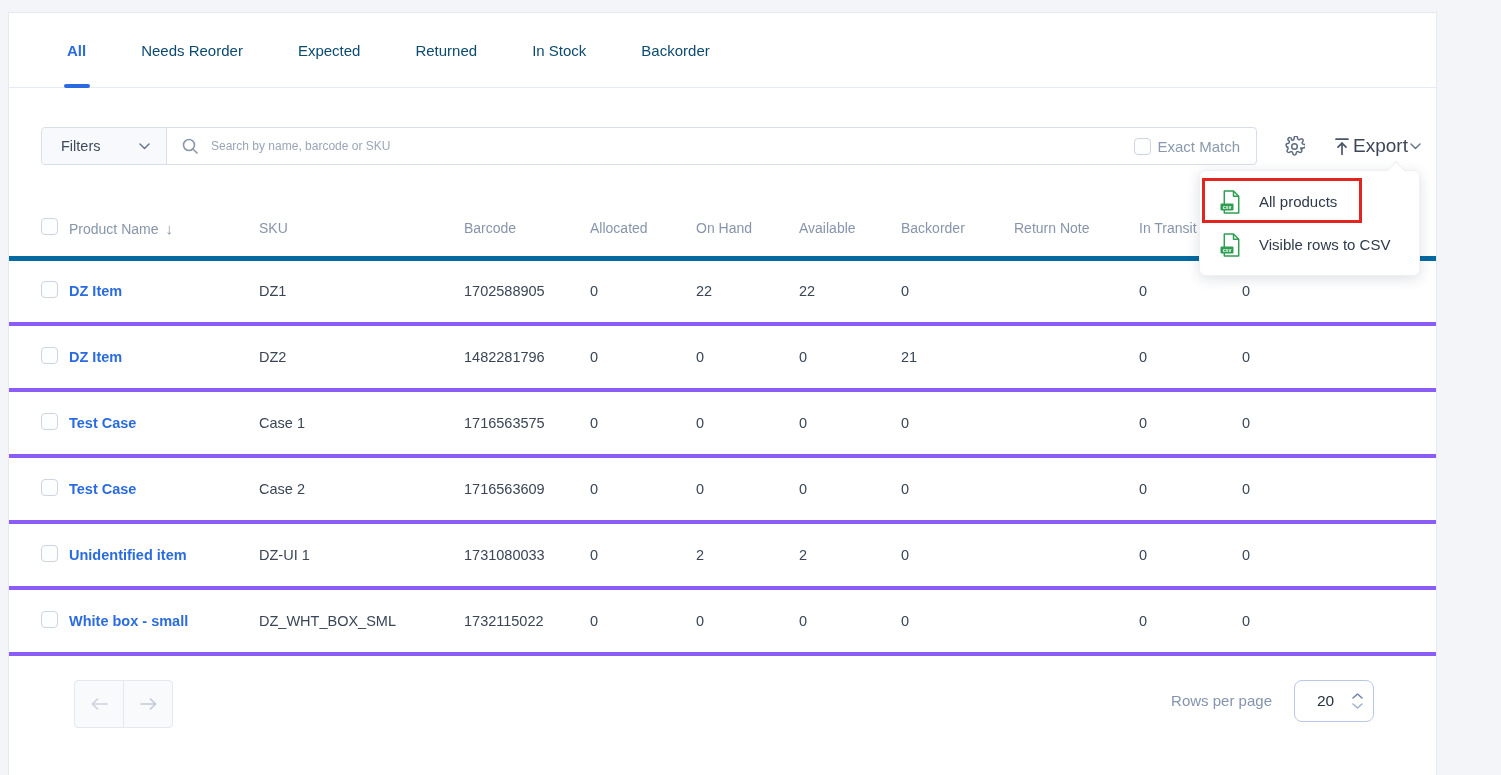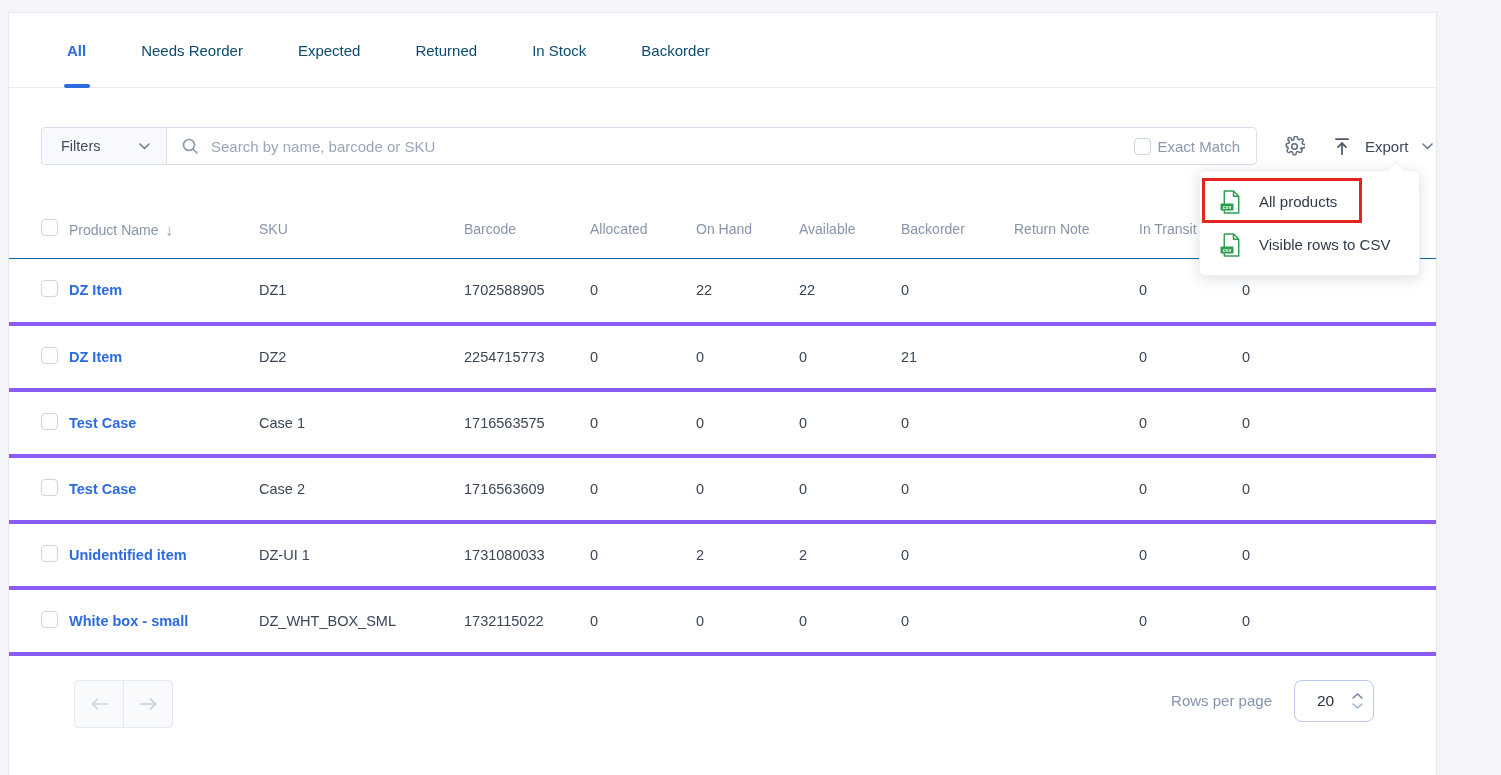--- a/index.html
+++ b/index.html
@@ -80,21 +80,21 @@
   .search-field {
     flex: 1;
     display: flex;
     align-items: center;
     gap: 10px;
     padding: 0 16px 0 14px;
   }
   .search-field input {
     border: none; outline: none;
     flex: 1;
-    font-size: 15px;
+    font-size: 12px;
     color: #3e4a5b;
     font-family: "Liberation Sans", sans-serif;
     background: transparent;
   }
   .search-field input::placeholder { color: #9aa6b8; }
   .exact {
     display: flex;
     align-items: center;
     gap: 6px;
     color: #8b99ad;
@@ -113,45 +113,45 @@
   .icon-btn {
     margin-left: 27px;
     display: flex;
     align-items: center;
     cursor: pointer;
   }
   .export-btn {
     margin-left: 28px;
     display: flex;
     align-items: center;
-    gap: 14px;
+    gap: 2px;
     cursor: pointer;
     color: #3c4657;
-    font-size: 15px;
+    font-size: 19px;
   }
   
   .table-wrap { margin-top: 36px; }
   table {
     width: 100%;
     border-collapse: collapse;
     table-layout: fixed;
   }
   th, td {
     text-align: left;
     font-weight: normal;
     padding: 0 4px 0 0;
     overflow: hidden;
     white-space: nowrap;
   }
   th.cb-col, td.cb-col { padding-left: 32px; }
   thead tr { height: 57px; }
   thead th {
     color: #8795ab;
     font-size: 14px;
-    border-bottom: 1px solid #0369a1;
+    border-bottom: 5px solid #0369a1;
   }
   tbody tr { height: 66px; border-bottom: 4px solid #8b5cf6; }
   tbody td { font-size: 14.5px; color: #3a4656; }
   td.name a {
     color: #2b6be0;
     font-weight: bold;
     text-decoration: none;
     cursor: pointer;
   }
   .sort-arrow { margin-left: 7px; color: #8795ab; font-size: 15px; }
@@ -362,21 +362,21 @@
             <td>22</td>
             <td>0</td>
             <td></td>
             <td>0</td>
             <td>0</td>
           </tr>
           <tr>
             <td class="cb-col"><span class="cb"></span></td>
             <td class="name"><a>DZ Item</a></td>
             <td>DZ2</td>
-            <td>2254715773</td>
+            <td>1482281796</td>
             <td>0</td>
             <td>0</td>
             <td>0</td>
             <td>21</td>
             <td></td>
             <td>0</td>
             <td>0</td>
           </tr>
           <tr>
             <td class="cb-col"><span class="cb"></span></td>

